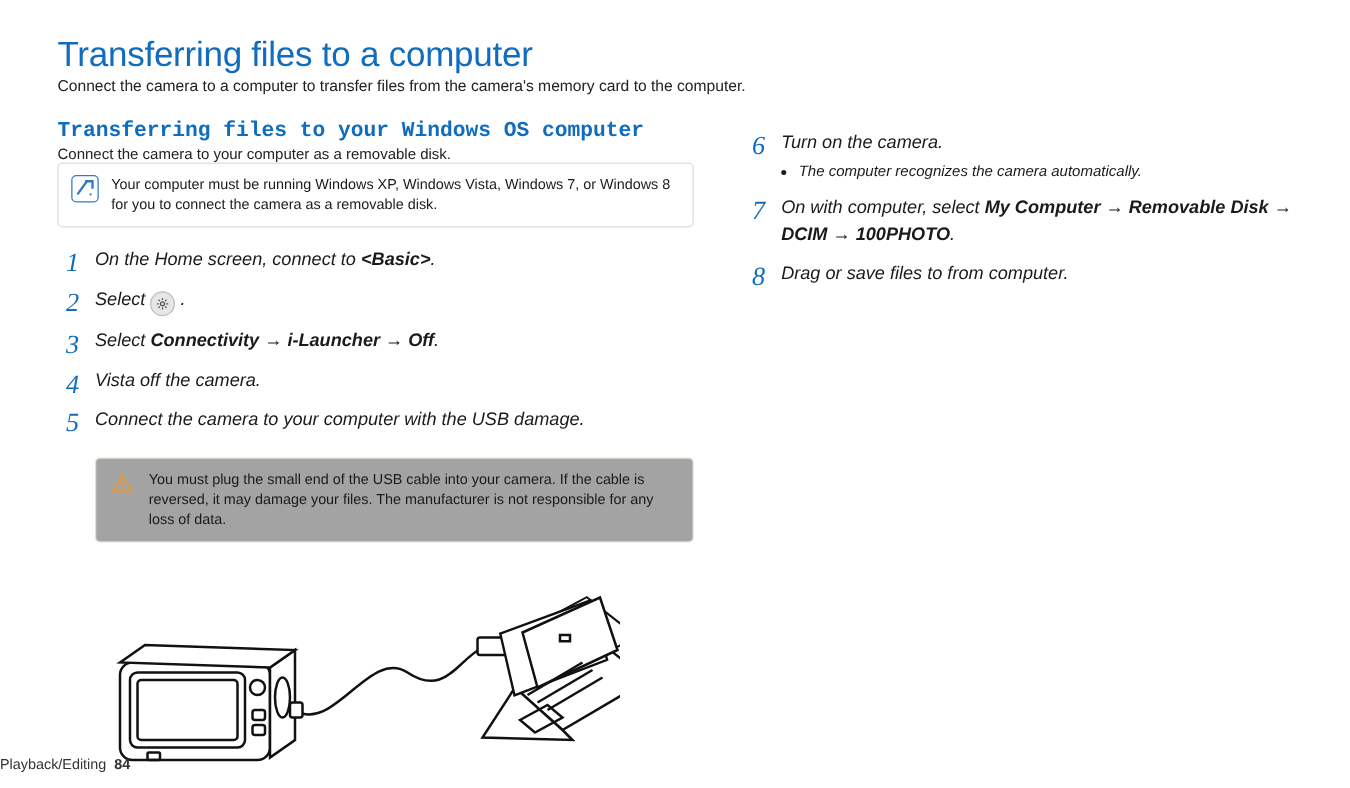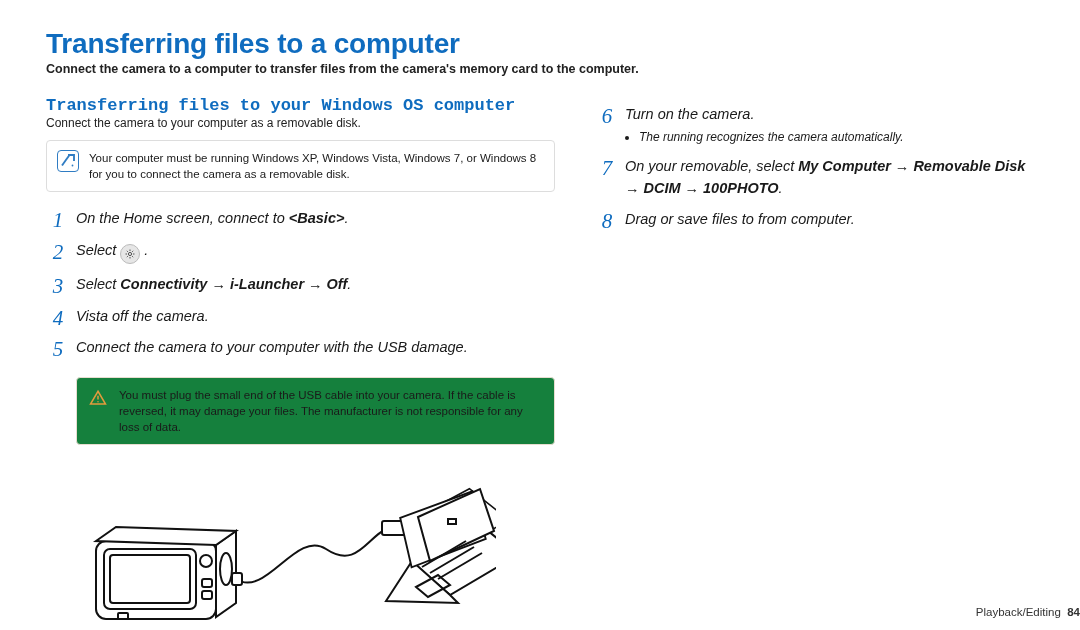--- a/index.html
+++ b/index.html
@@ -7,61 +7,59 @@
   body {
     font-family: "Segoe UI", Arial, sans-serif;
     color: #1a1a1a;
     background: #fff;
     padding: 28px 46px 10px 46px;
     position: relative;
   }
   .page-title {
     color: #0f6cbf;
     font-size: 28px;
-    font-weight: 700;
+    font-weight: 400;
     letter-spacing: -0.2px;
     margin-bottom: 2px;
   }
   .page-intro {
     font-size: 12.5px;
     color: #222;
     margin-bottom: 20px;
-    font-weight: bold;
   }
   .columns {
     display: flex;
     gap: 40px;
   }
   .col-left { width: 510px; }
   .col-right { width: 440px; }
   .section-heading {
     color: #0f6cbf;
     font-size: 17px;
     font-weight: 700;
     margin-bottom: 1px;
     font-family: Liberation Mono, monospace;
   }
   .section-sub {
     font-size: 12px;
     color: #222;
-    margin-bottom: 10px;
   }
   .callout {
     display: flex;
     align-items: flex-start;
     border: 1px solid #ddd;
     border-radius: 4px;
     padding: 9px 8px 9px 10px;
     font-size: 11.5px;
     line-height: 1.4;
     gap: 10px;
     margin-bottom: 16px;
   }
   .callout.warn {
-    background: #15803d;
+    background: #a3a3a3;
     border-color: #e7ddd0;
     margin-left: 30px;
     margin-top: 18px;
   }
   .callout-icon {
     width: 22px;
     height: 22px;
     flex: 0 0 22px;
     display: flex;
     align-items: center;
@@ -121,21 +119,21 @@
   }
   .strong { font-weight: 700; }
   .illustration {
     margin-top: 24px;
     padding-left: 20px;
   }
   .footer {
     position: absolute;
     bottom: 12px;
     left: 0; right: 0;
-    text-align: right;
+    text-align: left;
     font-size: 11.5px;
     color: #333;
   }
   .footer .pg { font-weight: 700; }
 </style>
 </head>
 <body>
 
 <h1 class="page-title">Transferring files to a computer</h1>
 <p class="page-intro">Connect the camera to a computer to transfer files from the camera's memory card to the computer.</p>
@@ -240,25 +238,25 @@
       </svg>
     </div>
 
   </div>
 
   <div class="col-right">
     <ol class="steps continue">
       <li>
         <span>Turn on the camera.</span>
         <ul class="sub-bullets">
-          <li>The running recognizes the camera automatically.</li>
+          <li>The computer recognizes the camera automatically.</li>
         </ul>
       </li>
       <li>
-        <span>On your removable, select </span><span class="strong">My Computer → Removable Disk → DCIM → 100PHOTO</span><span>.</span>
+        <span>On with computer, select </span><span class="strong">My Computer → Removable Disk → DCIM → 100PHOTO</span><span>.</span>
       </li>
       <li>Drag or save files to from computer.</li>
     </ol>
   </div>
 </div>
 
 <div class="footer">
   <span>Playback/Editing</span>&nbsp;&nbsp;<span class="pg">84</span>
 </div>
 

